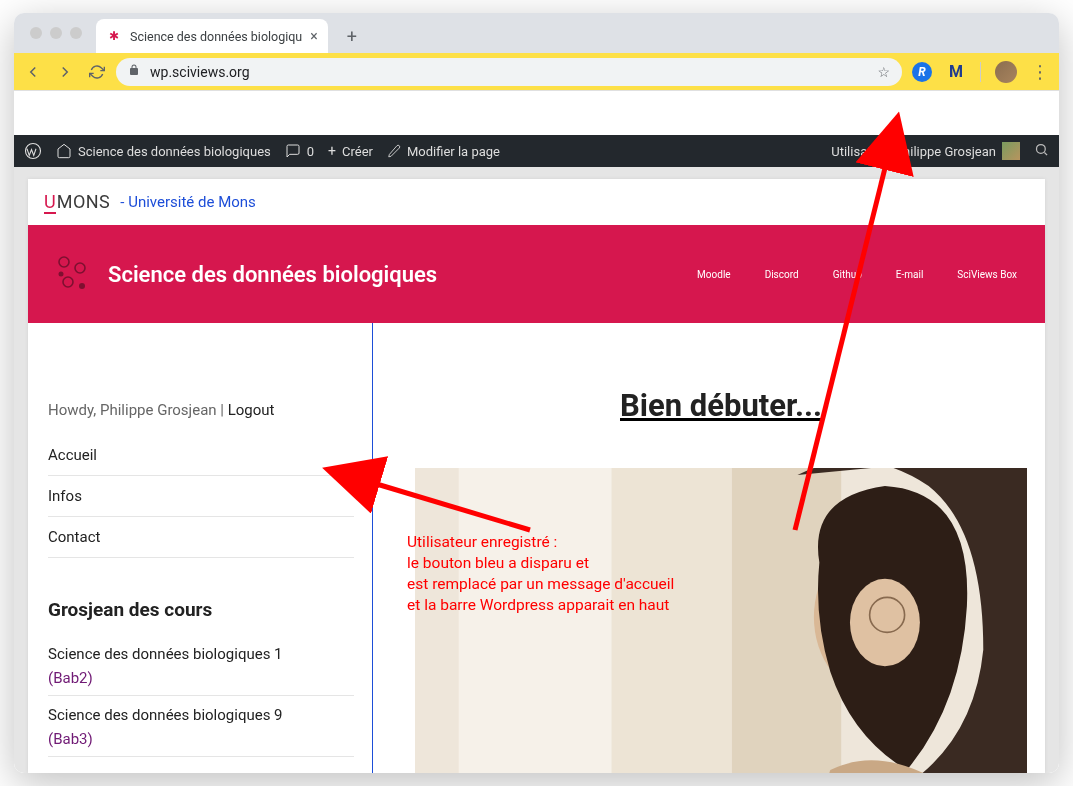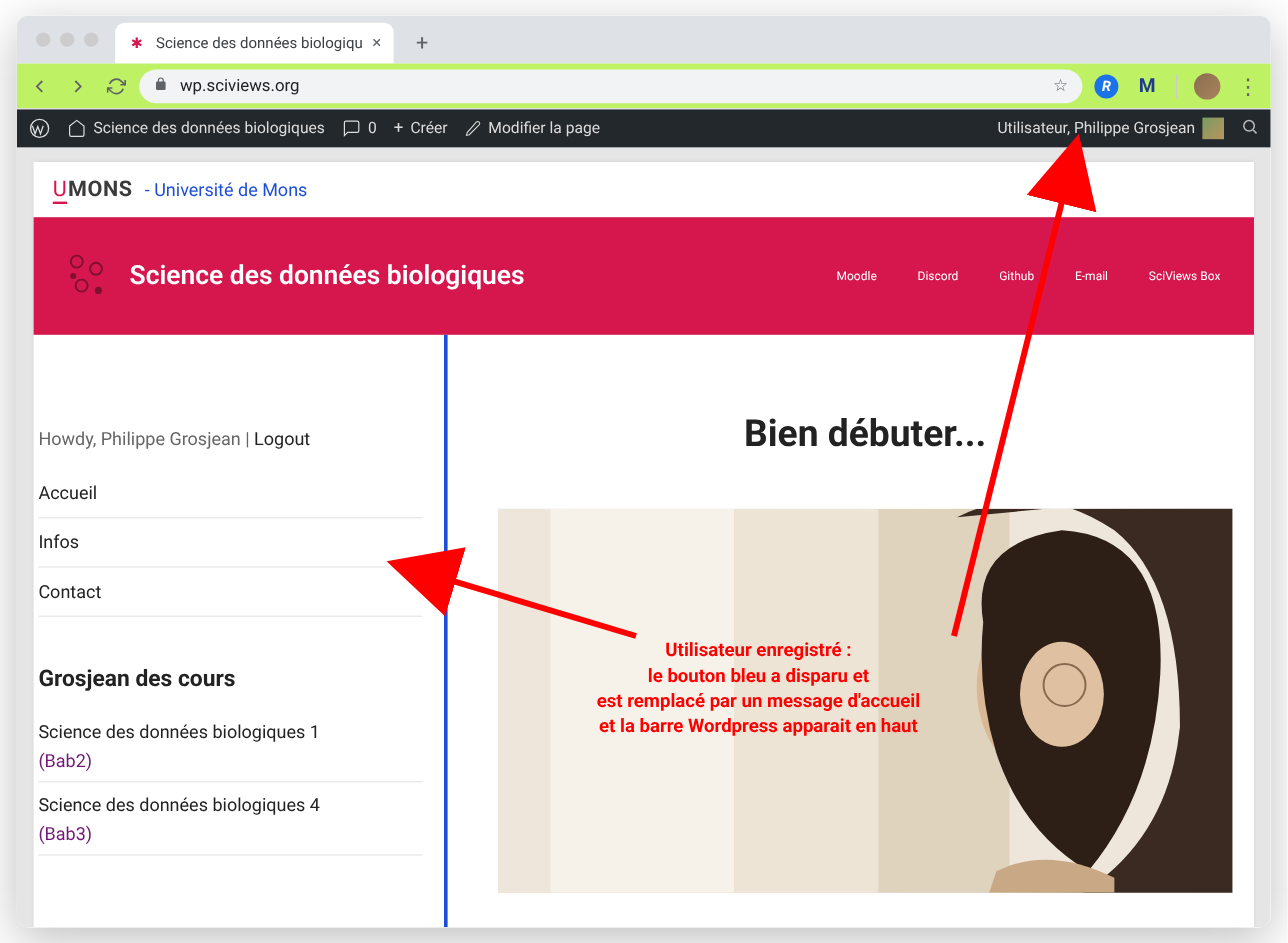--- a/index.html
+++ b/index.html
@@ -75,21 +75,21 @@
       align-items: center;
       justify-content: center;
       color: #5f6368;
       font-size: 18px;
       margin-left: 10px;
       margin-bottom: 3px;
       border-radius: 50%;
     }
     .addr-row {
       height: 38px;
-      background: #bef264;
+      background: #fde047;
       border-bottom: 1px solid #e0e0e0;
       display: flex;
       align-items: center;
       padding: 0 10px;
       gap: 10px;
     }
     .nav-icons {
       display: flex;
       gap: 14px;
       align-items: center;
@@ -127,20 +127,21 @@
       width: 22px; height: 22px; border-radius: 50%;
       background: linear-gradient(135deg,#8b6d4f,#a8845e);
     }
     .ext-menu { color:#5f6368; font-size: 18px; }
     
     .viewport {
       flex: 1;
       background: #fff;
       overflow: hidden;
       position: relative;
+      margin-top: 44px;
     }
     
     .wp-admin-bar {
       height: 32px;
       background: #23282d;
       color: #eee;
       display: flex;
       align-items: center;
       font-size: 13px;
       padding: 0 10px;
@@ -189,21 +190,21 @@
       align-items: baseline;
       font-size: 18px;
       color: #3b3b3b;
     }
     .umons-u {
       color: #d6174e;
       border-bottom: 2px solid #d6174e;
       font-weight: 400;
       margin-right: 1px;
     }
-    .umons-mons { letter-spacing: 0.5px; font-weight: 700; }
+    .umons-mons { letter-spacing: 0.5px; font-weight: 400; }
     .umons-sub { color: #1d4ed8; font-size: 15px; }
     
     .banner {
       background: #d6174e;
       height: 98px;
       display: flex;
       align-items: center;
       padding: 0 28px;
       color: #fff;
     }
@@ -219,22 +220,22 @@
       font-size: 10px;
     }
     .banner-nav span { cursor: pointer; }
     
     .main-split {
       display: flex;
       height: calc(100% - 46px - 98px);
     }
     .sidebar-col {
       width: 345px;
-      padding: 78px 18px 0 4px;
-      border-right: 3px solid #1d4ed8;
+      padding: 78px 18px 0 20px;
+      border-right: 1px solid #1d4ed8;
     }
     .howdy-row {
       font-size: 15px;
       color: #666;
       padding-bottom: 16px;
     }
     .howdy-row .logout { color: #222; cursor: pointer; }
     .side-link {
       border-bottom: 1px solid #e5e5e5;
       padding: 11px 0;
@@ -257,44 +258,45 @@
       cursor: pointer;
     }
     .course-item .sub {
       color: #701a75;
       margin-top: 6px;
     }
     .main-col {
       flex: 1;
       padding: 64px 18px 0 42px;
       position: relative;
+      text-decoration: underline;
     }
     .page-title {
       font-size: 31px;
       font-weight: 700;
       text-align: center;
       color: #222;
       margin-bottom: 44px;
     }
     .hero-img {
       width: 100%;
       height: 320px;
       background: linear-gradient(100deg,#e6e1d6 0%,#efe9de 35%,#f5f0e8 50%,#d9cab5 70%,#4a3a32 82%,#2a1d17 100%);
       position: relative;
       overflow: hidden;
     }
     
     .annotation {
       position: absolute;
-      left: 432px;
+      left: 407px;
       top: 532px;
       color: #ff0000;
       font-size: 15.5px;
-      font-weight: 700;
-      text-align: center;
+      font-weight: 400;
+      text-align: left;
       line-height: 1.35;
       width: 400px;
       pointer-events: none;
     }
     svg.arrows {
       position: absolute;
       left: 0; top: 0;
       width: 1073px; height: 786px;
       pointer-events: none;
     }
@@ -441,21 +443,21 @@
             <div class="side-link">Accueil</div>
             <div class="side-link">Infos</div>
             <div class="side-link">Contact</div>
 
             <div class="side-heading">Grosjean des cours</div>
             <div class="course-item">
               <div>Science des données biologiques 1</div>
               <div class="sub">(Bab2)</div>
             </div>
             <div class="course-item">
-              <div>Science des données biologiques 4</div>
+              <div>Science des données biologiques 9</div>
               <div class="sub">(Bab3)</div>
             </div>
           </div>
 
           <div class="main-col">
             <h1 class="page-title">Bien débuter...</h1>
             <div class="hero-img">
               <svg width="100%" height="100%" viewBox="0 0 560 320" preserveAspectRatio="xMidYMid slice">
                 <rect width="560" height="320" fill="#eee6da"></rect>
                 <rect x="40" y="0" width="140" height="320" fill="#f6f1e9"></rect>

